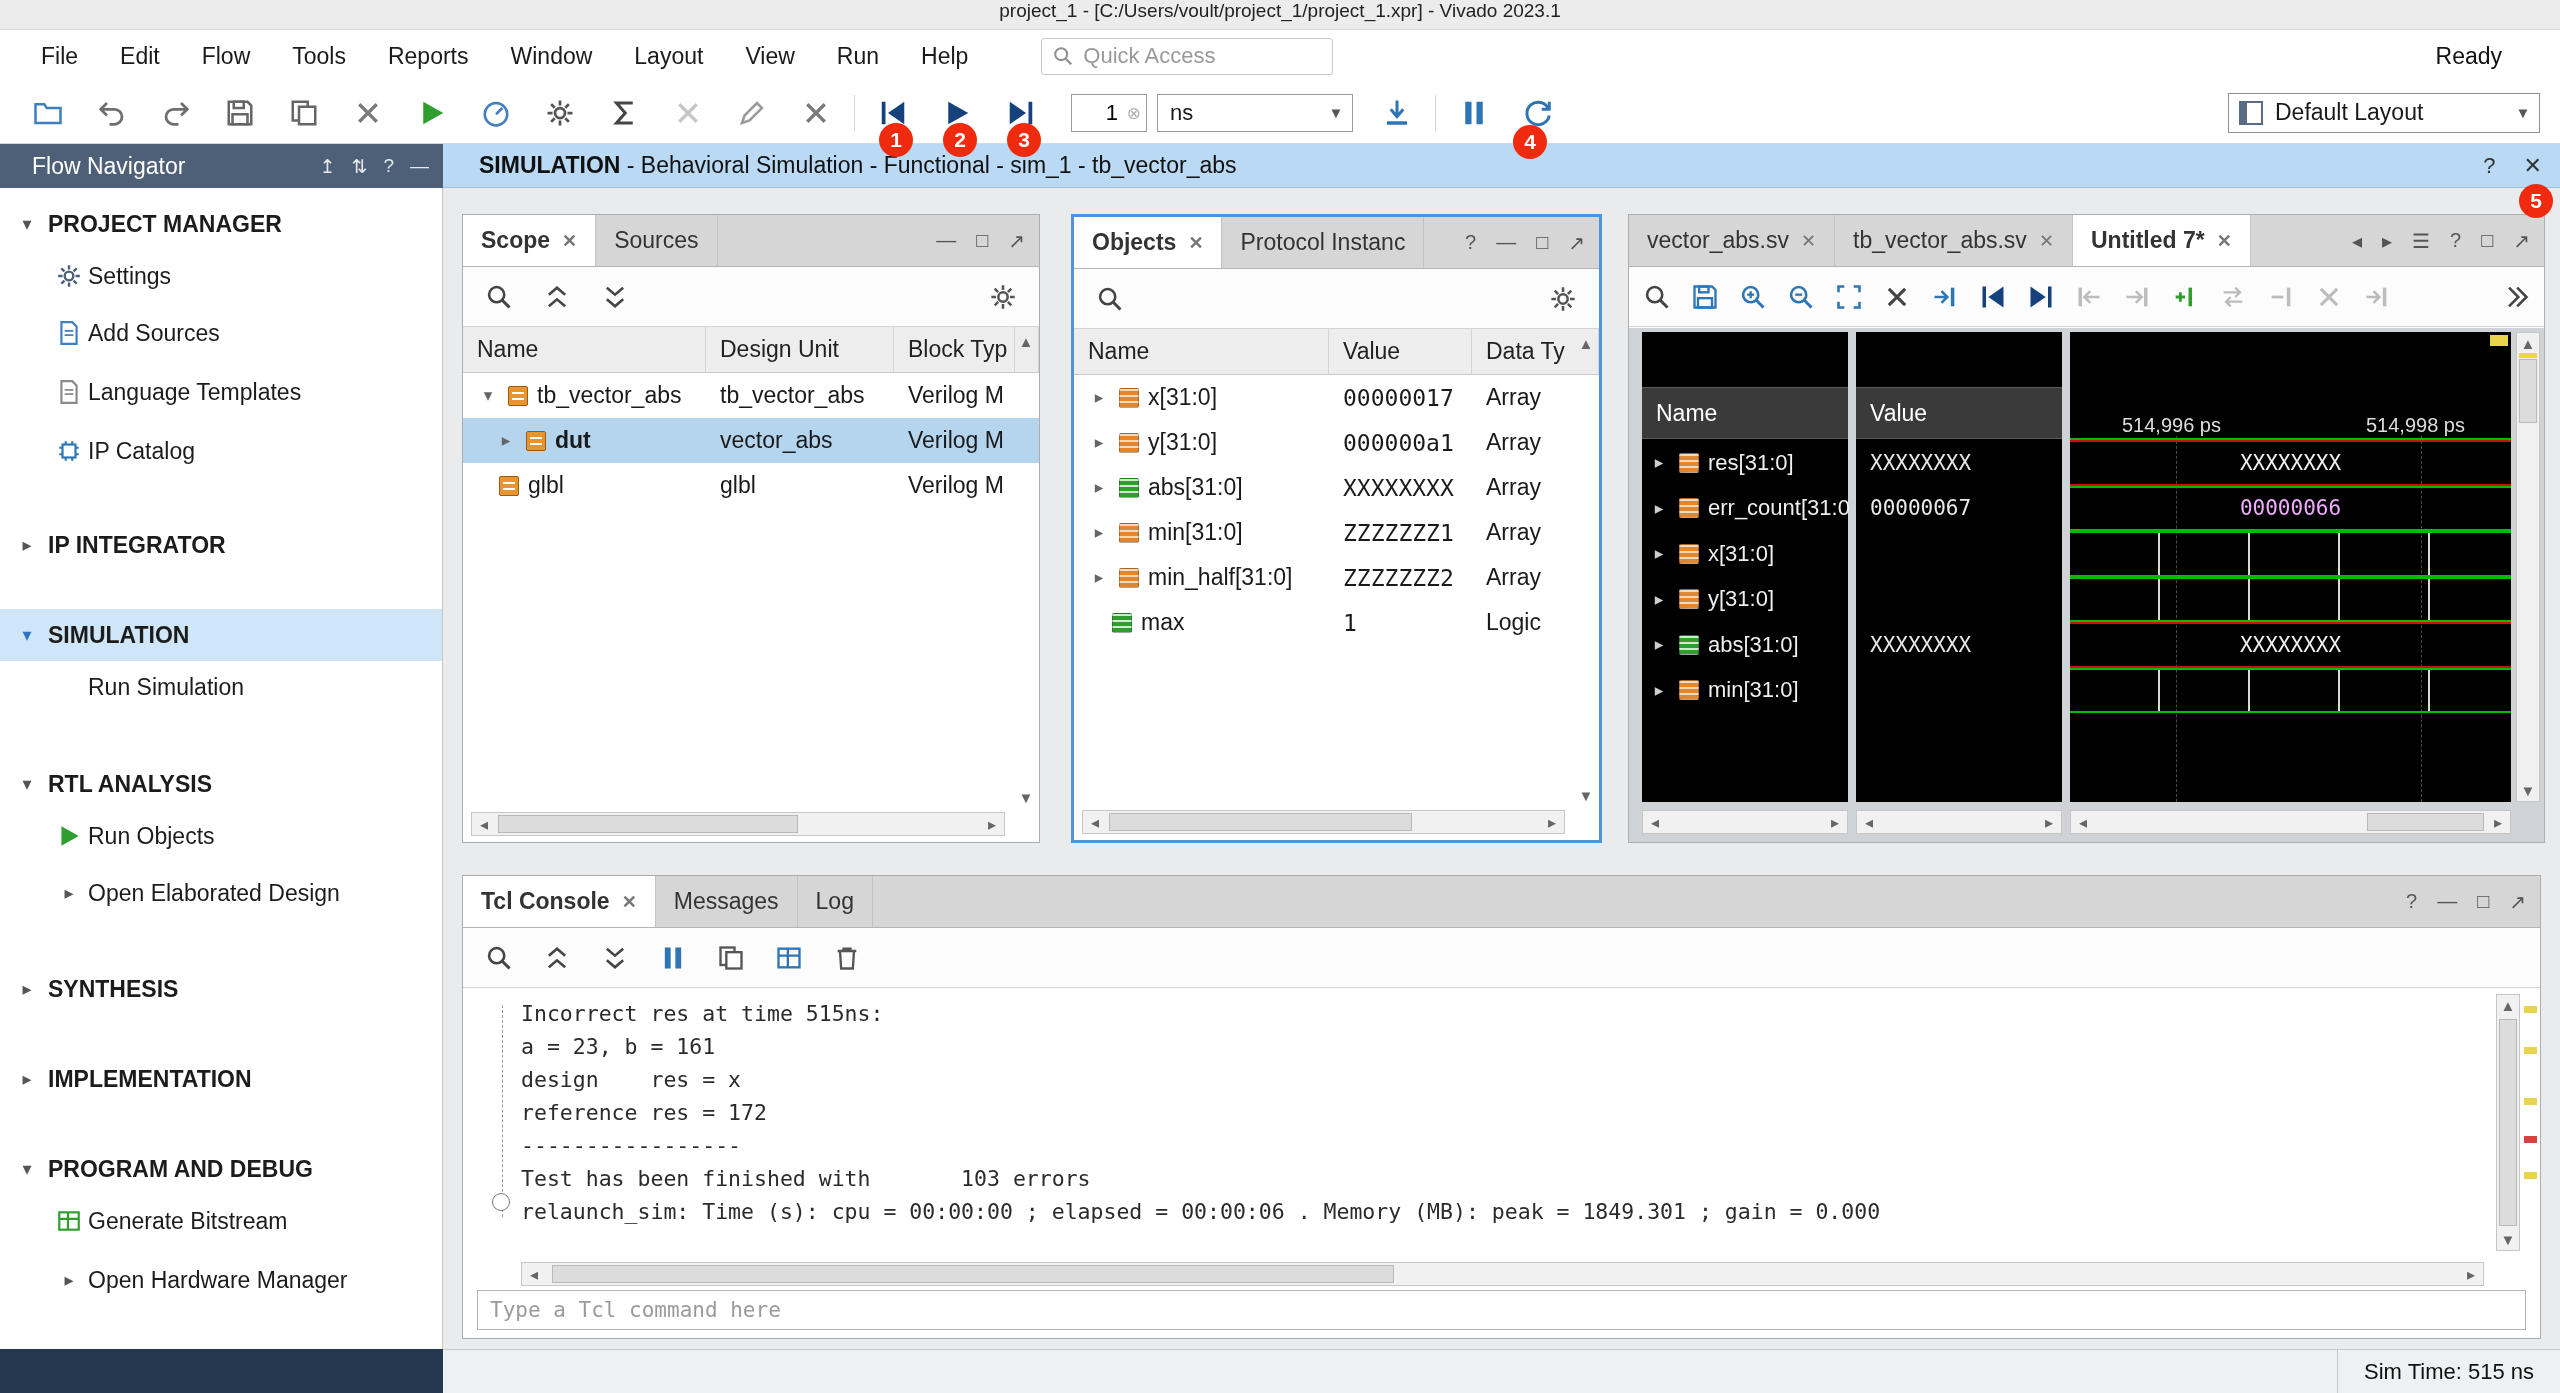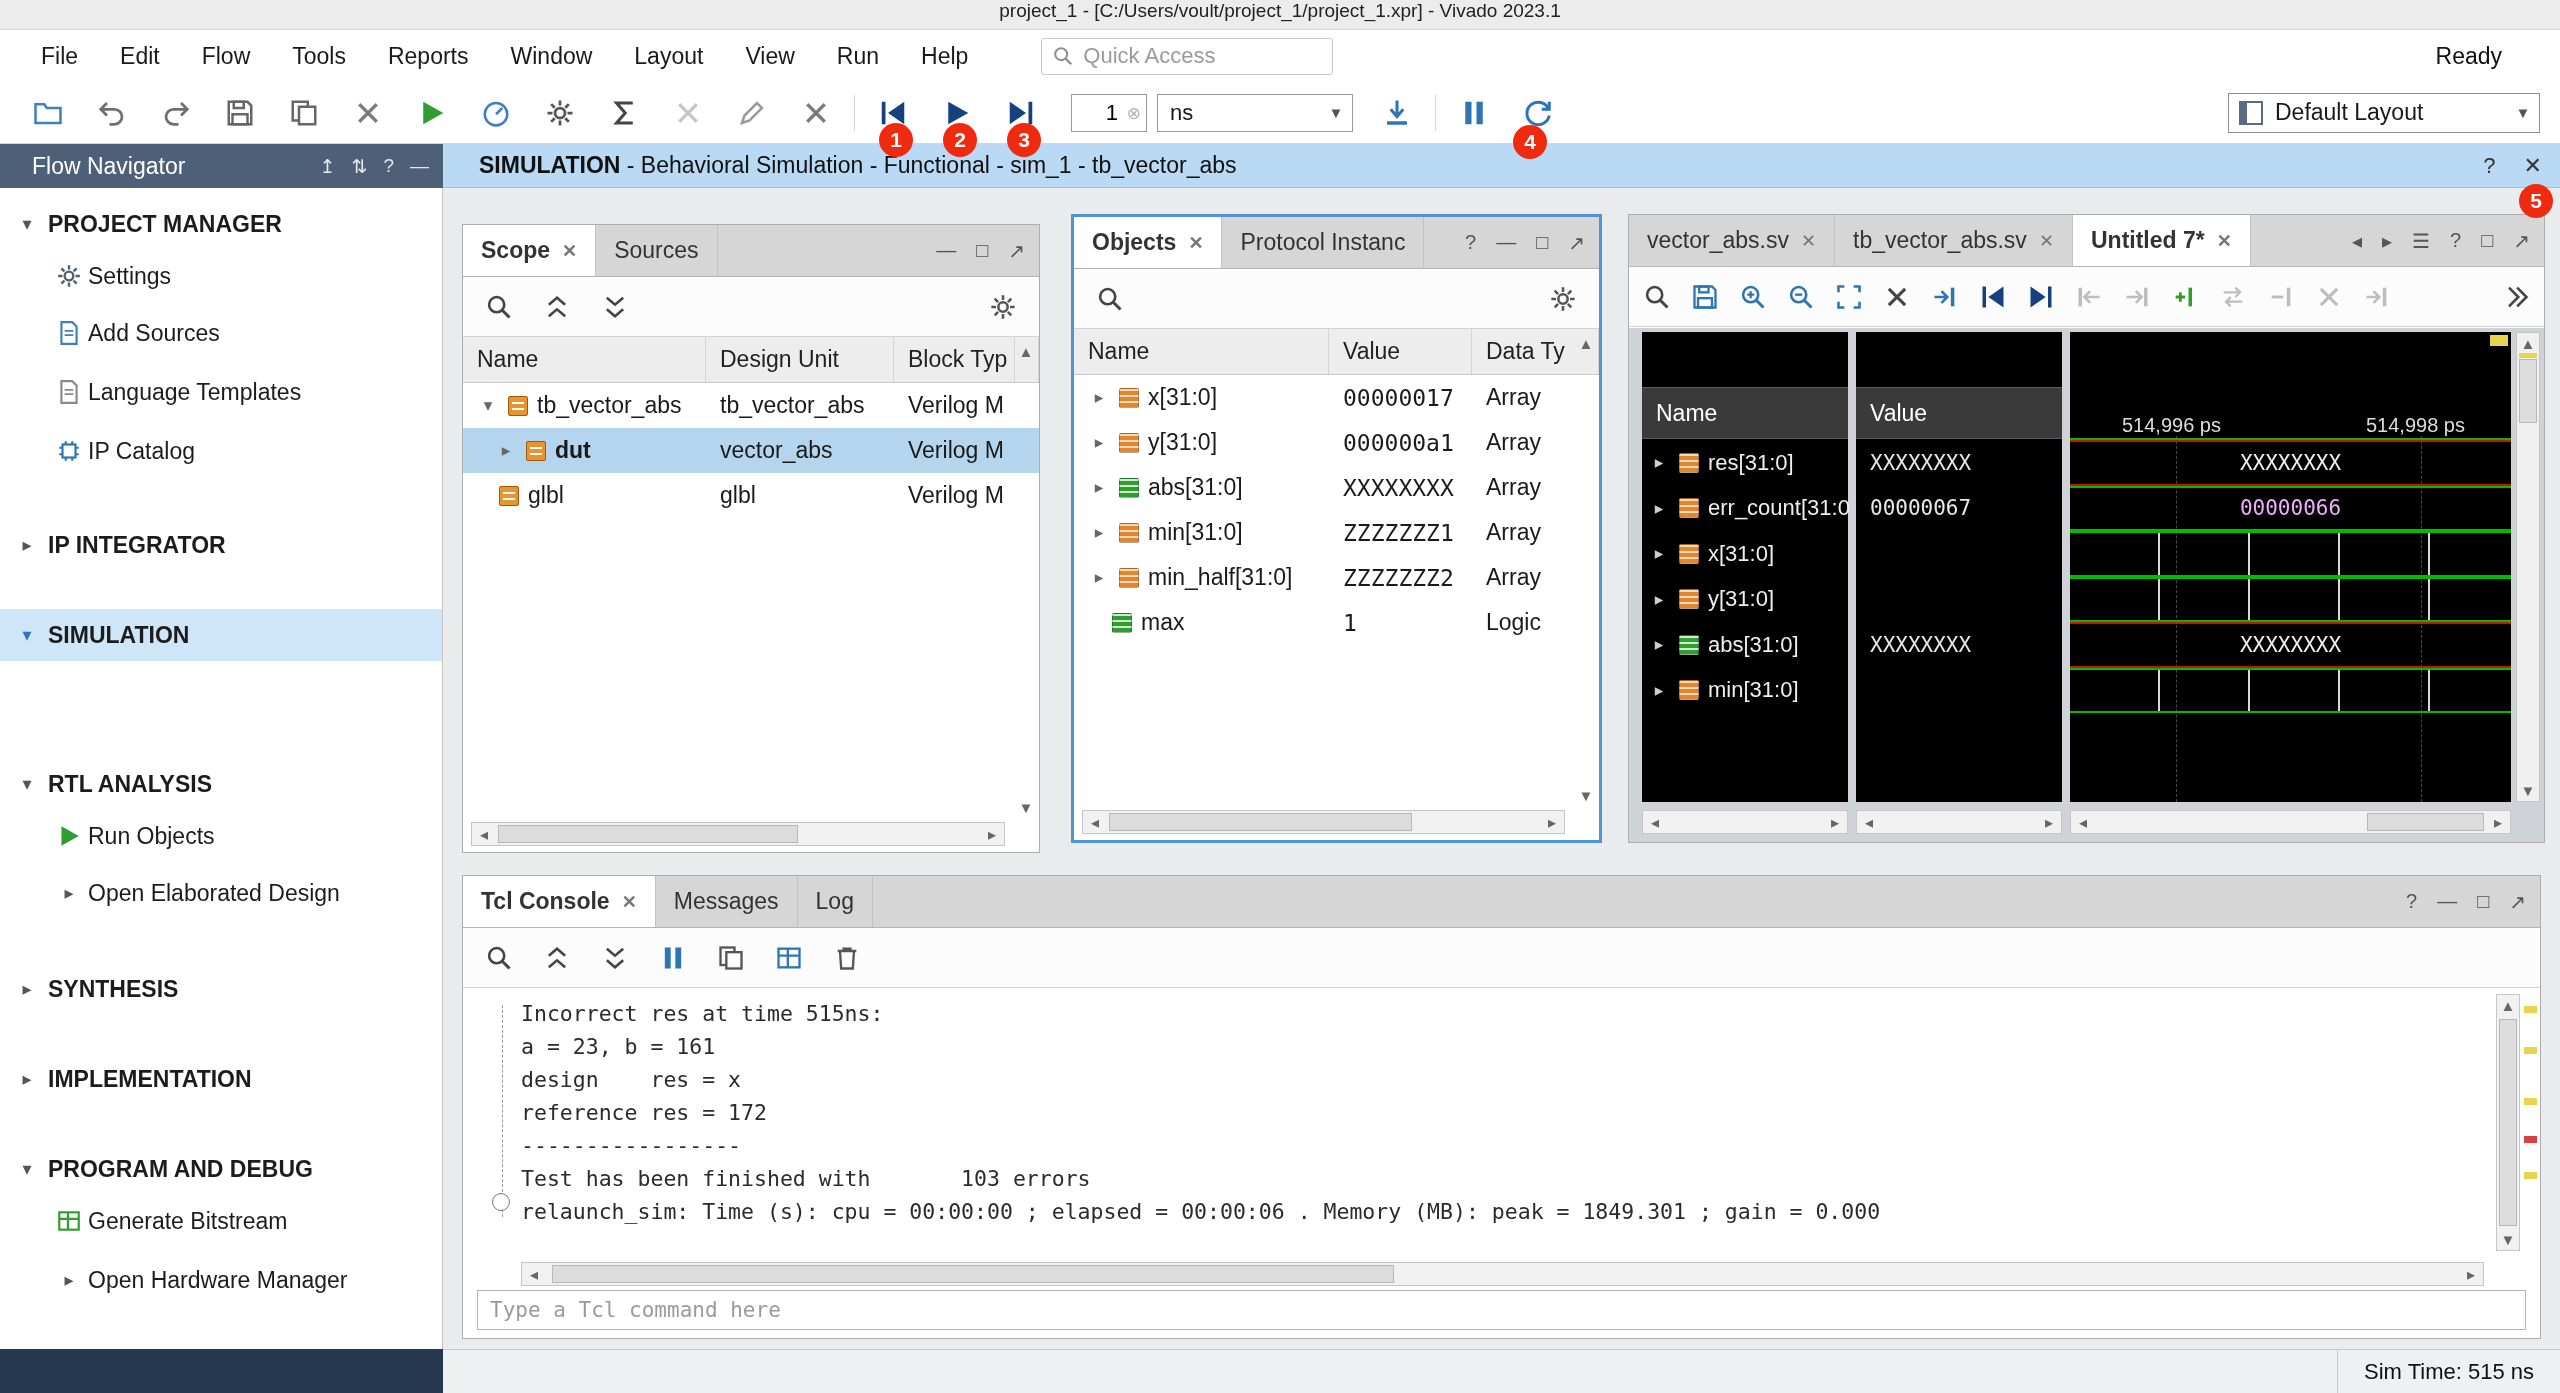--- a/index.html
+++ b/index.html
@@ -351,20 +351,24 @@
       <span class="nv-label">IP Catalog</span>
     </div>
   <div class="nav-row section" style="top:331px">
       <span class="chev">▸</span>
       <span class="nv-label">IP INTEGRATOR</span>
     </div>
   <div class="nav-row section selected" style="top:421px">
       <span class="chev">▾</span>
       <span class="nv-label">SIMULATION</span>
     </div>
+  <div class="nav-row item" style="top:473px">
+      <span class="ni"></span>
+      <span class="nv-label">Run Simulation</span>
+    </div>
   <div class="nav-row section" style="top:570px">
       <span class="chev">▾</span>
       <span class="nv-label">RTL ANALYSIS</span>
     </div>
   <div class="nav-row item" style="top:622px">
       <span class="ni ic" style="color:#2f9e2f">
         <svg viewBox="0 0 24 24">
           <path d="M5 3l16 9-16 9z" fill="currentColor"></path>
         </svg>
       </span>
@@ -394,21 +398,21 @@
         </svg>
       </span>
       <span class="nv-label">Generate Bitstream</span>
     </div>
   <div class="nav-row item" style="top:1066px">
       <span class="subchev">▸</span>
       <span class="nv-label">Open Hardware Manager</span>
     </div>
 </div>
 
-<div class="panel" style="left:462px;top:224px;width:578px;height:629px">
+<div class="panel" style="left:462px;top:214px;width:578px;height:629px">
   <div class="ptabs">
     <span class="ptab active">
         <span>Scope</span>
         <span class="tabx">✕</span>
       </span>
     <span class="ptab">
         <span>Sources</span>
       </span>
     <span class="pwin">
       <span>—</span>

